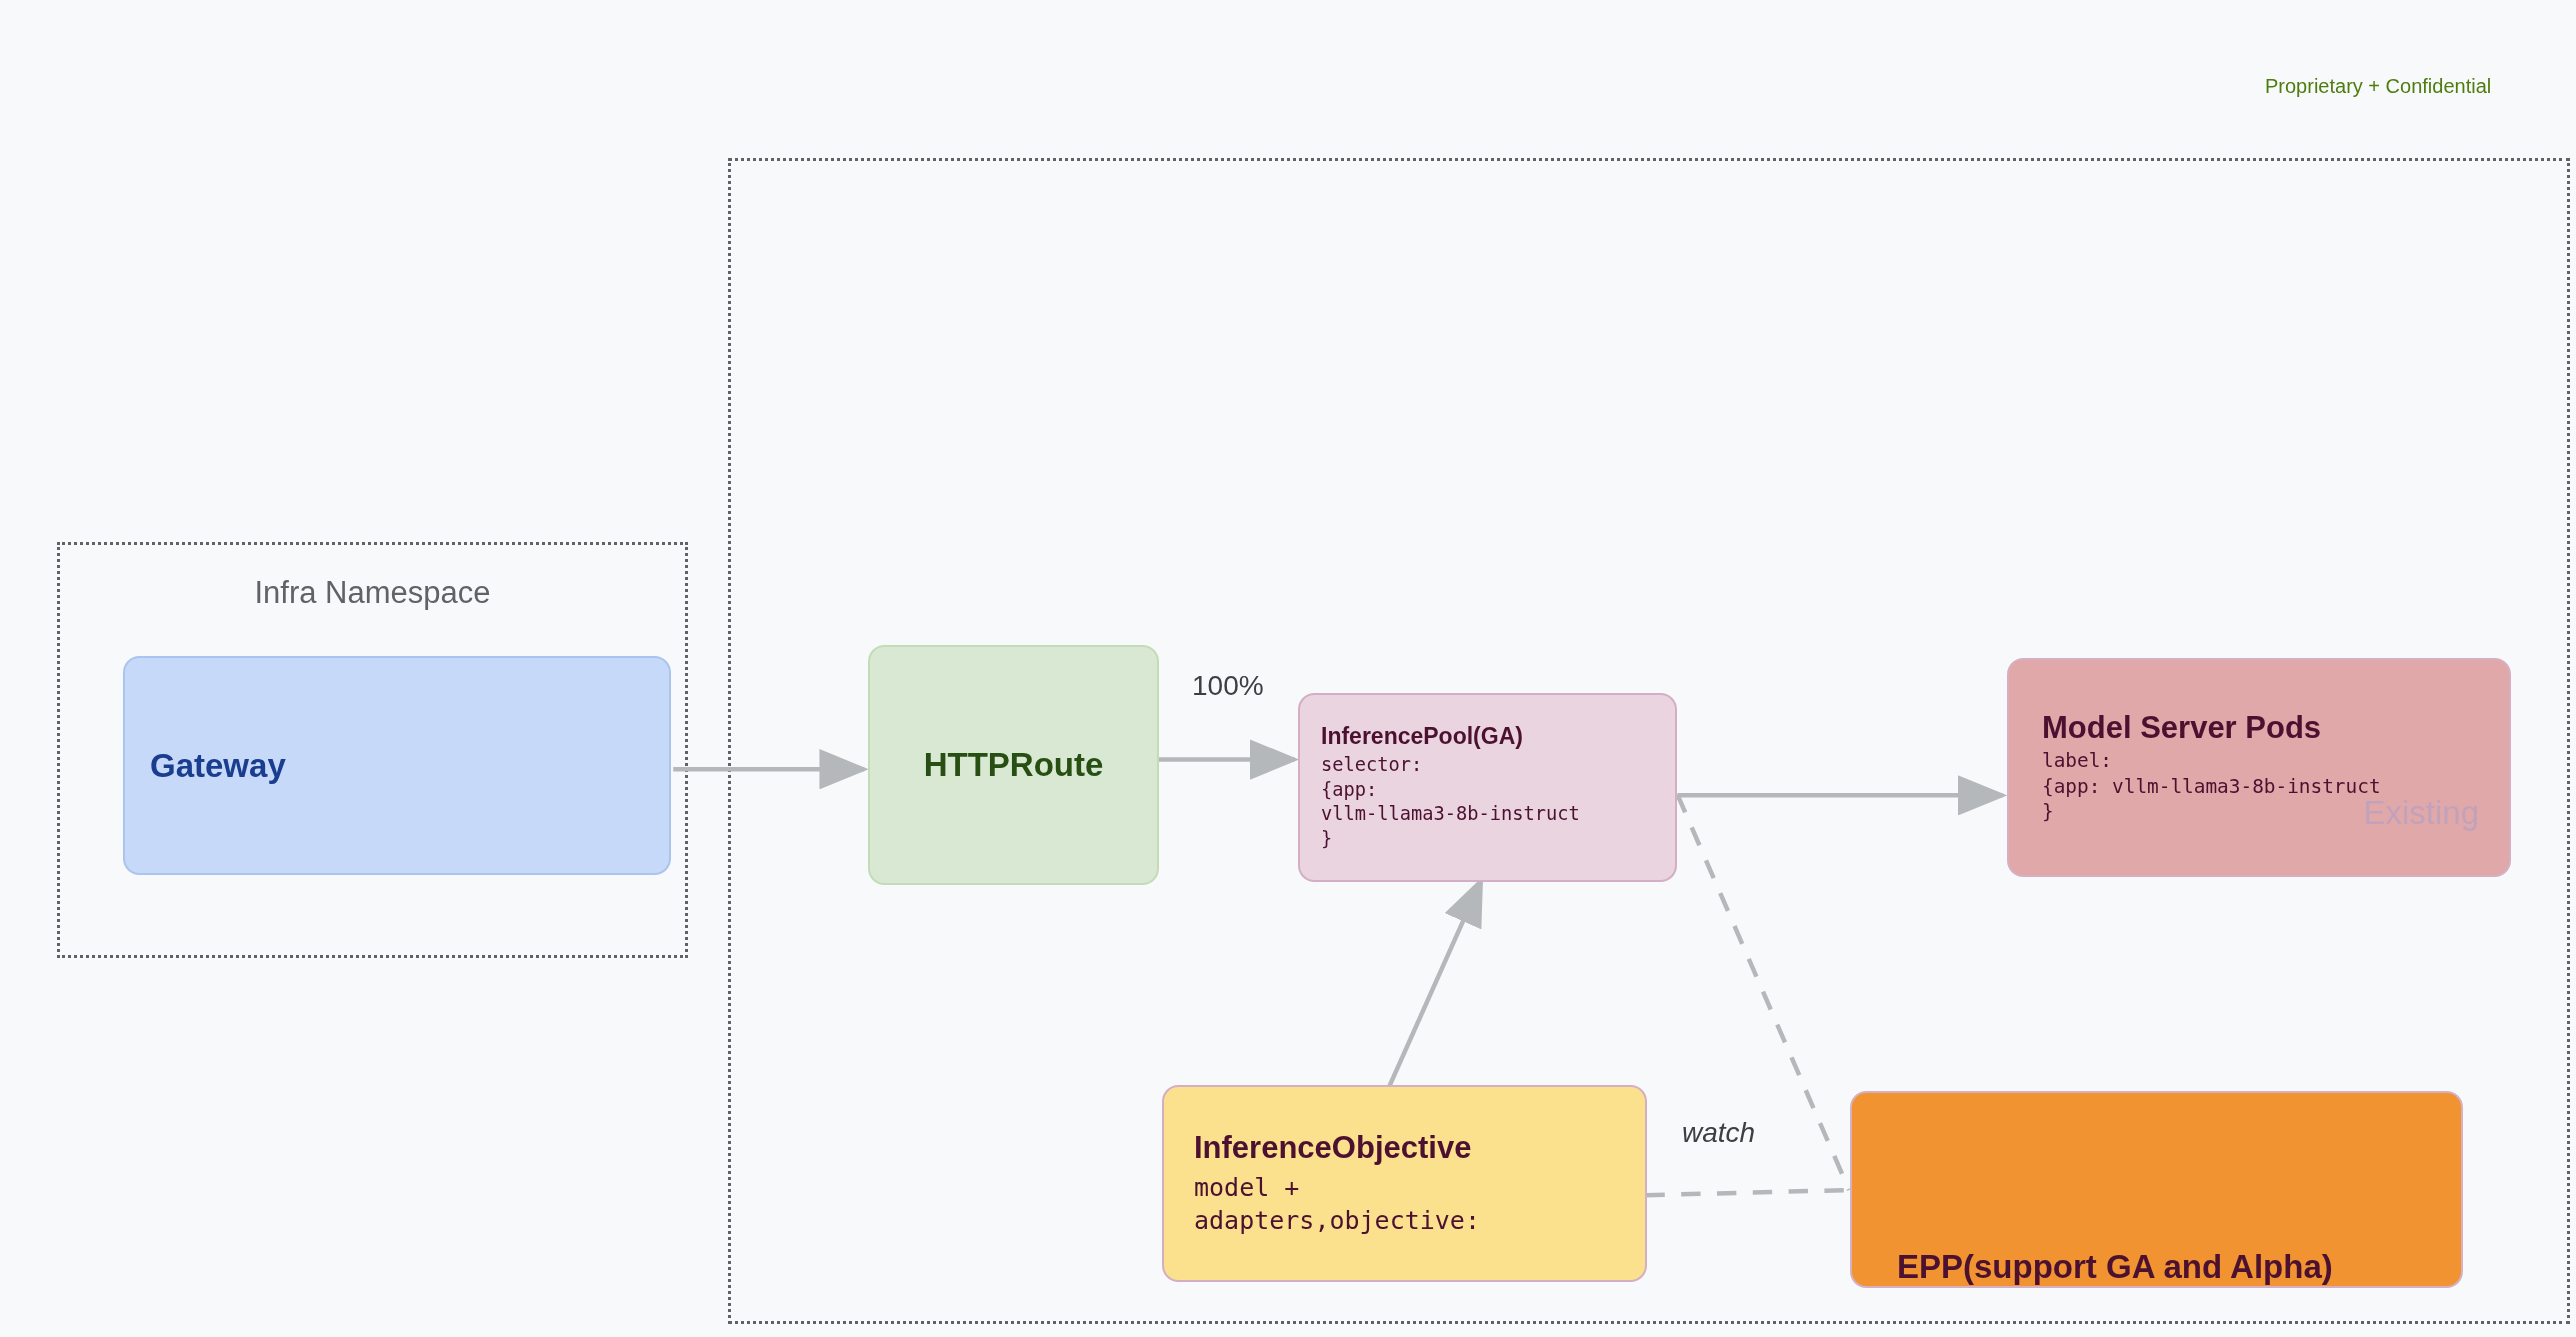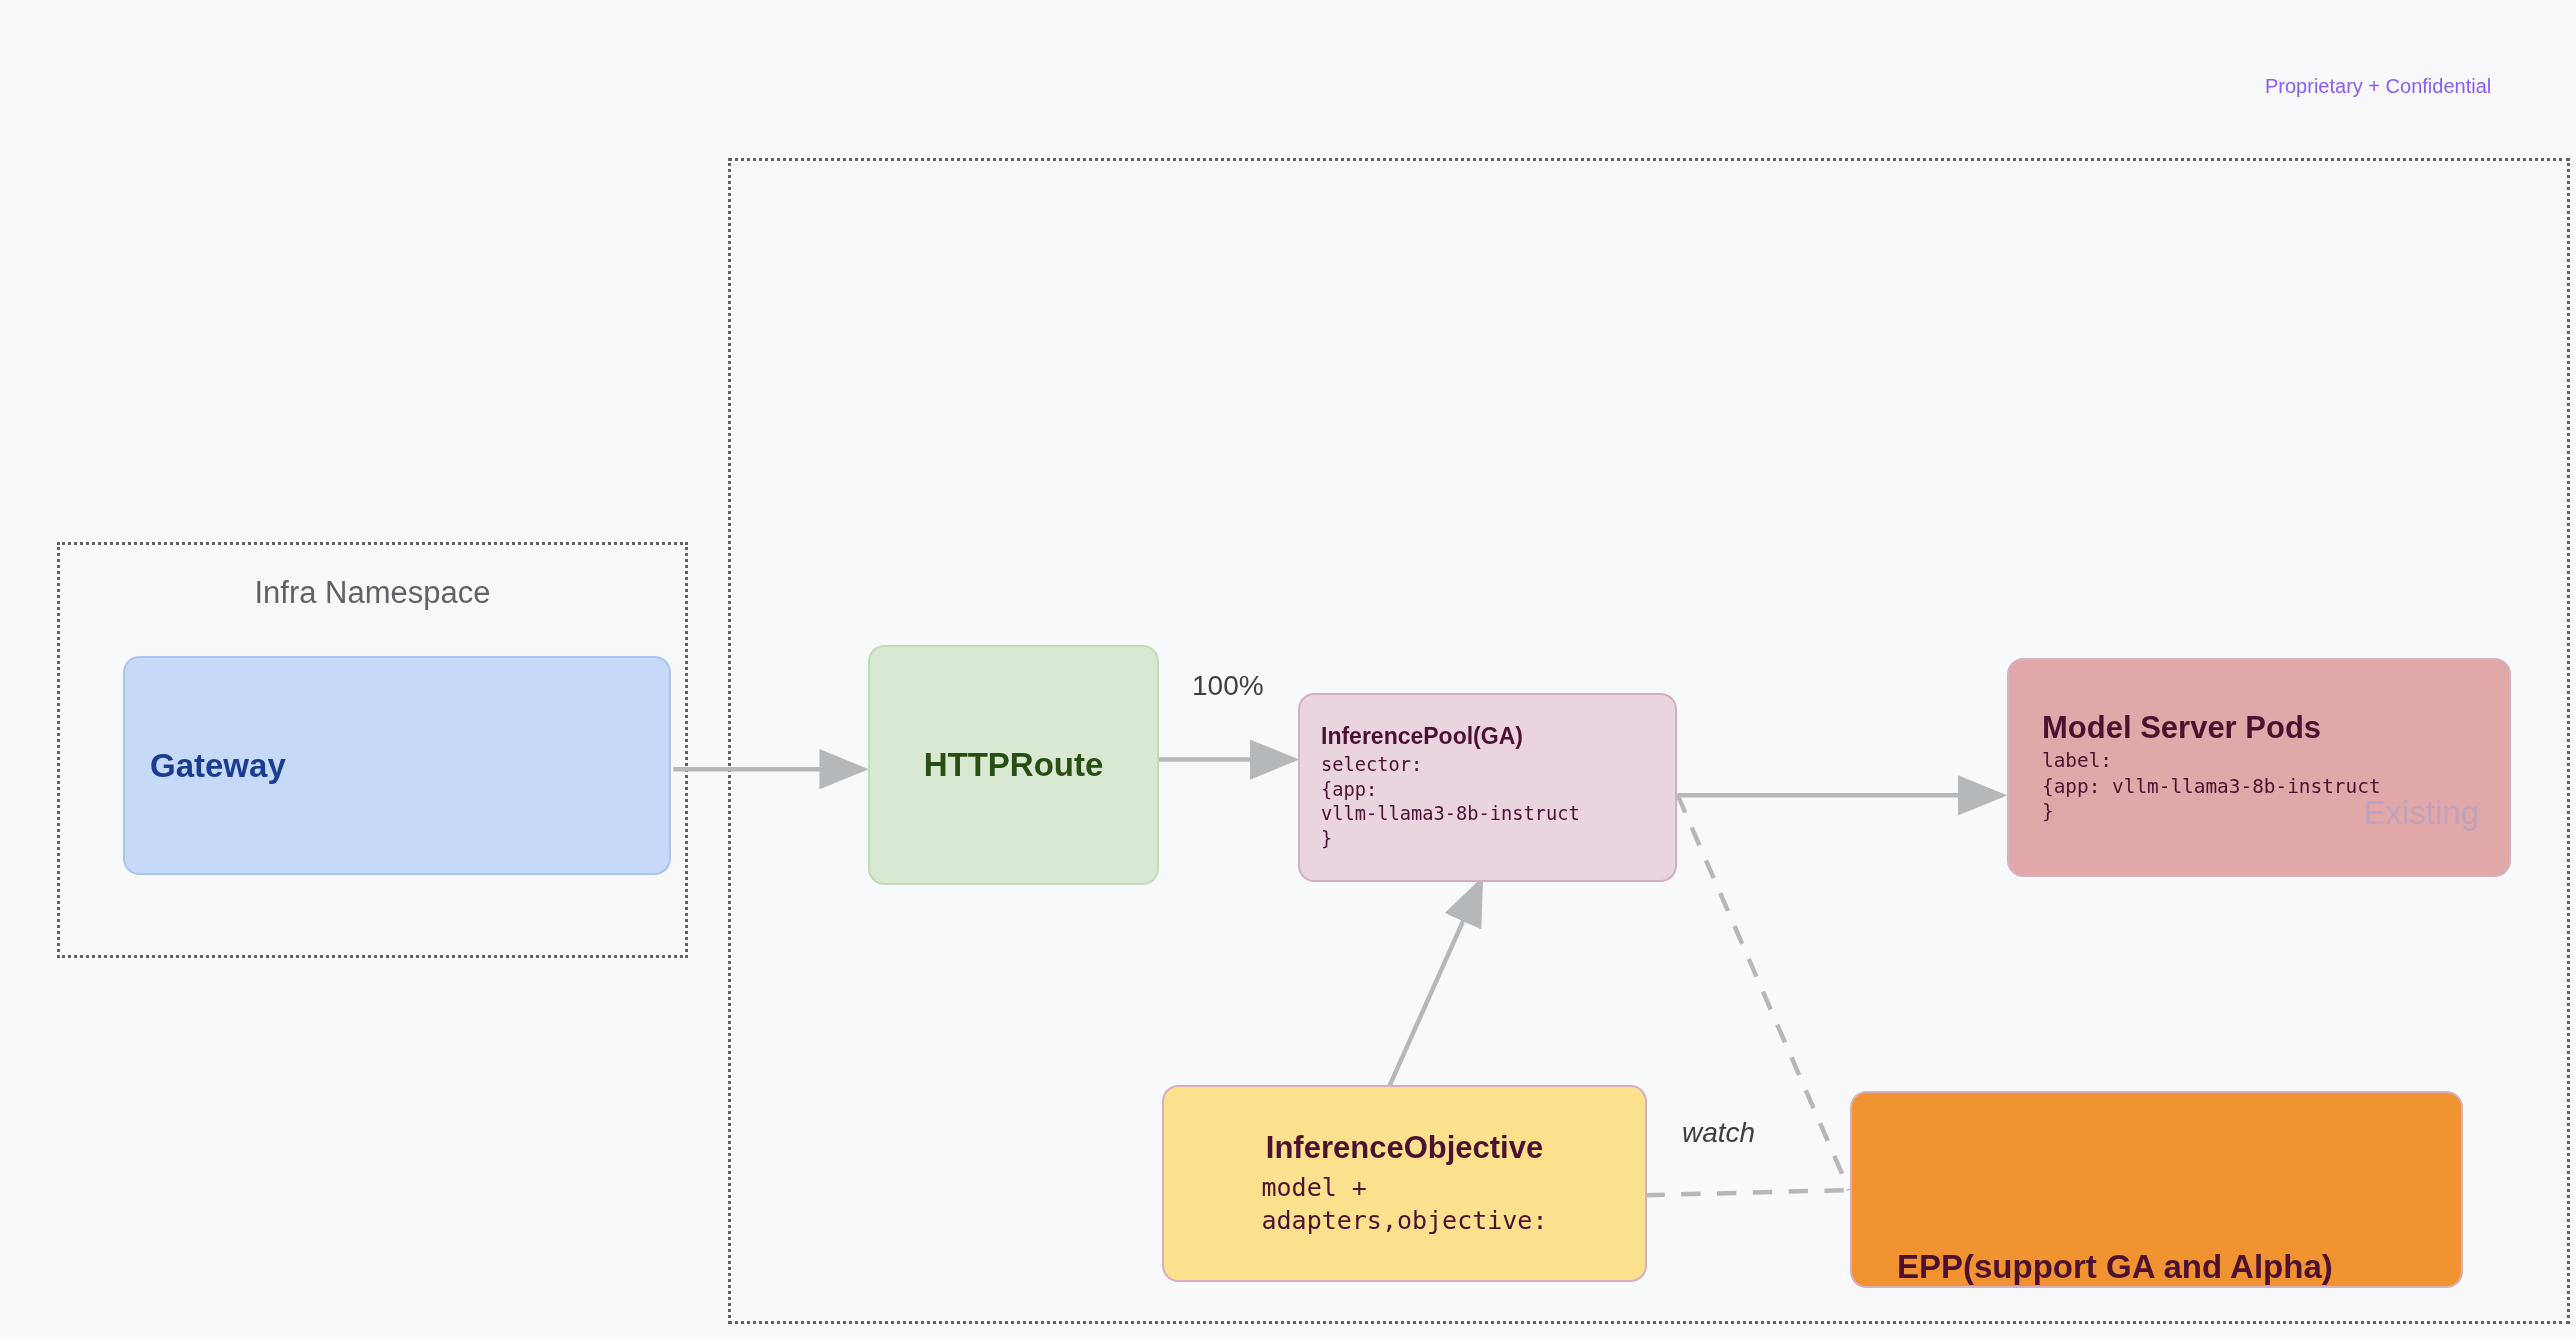--- a/index.html
+++ b/index.html
@@ -97,21 +97,21 @@
     font-size: 33px;
     white-space: nowrap;
   }
   .edge-label {
     position: absolute;
     color: #3c4043;
     white-space: nowrap;
   }
   .confidential {
     position: absolute;
-    color: #8b5cf6;
+    color: #4d7c0f;
     font-size: 20px;
     white-space: nowrap;
     text-align: right;
   }
   svg.edges {
     position: absolute;
     left: 0;
     top: 0;
     width: 2576px;
     height: 1337px;
@@ -171,21 +171,21 @@
   </div>
 
   <div class="node node-pods" style="left:2007px; top:658px; width:504px; height:219px; padding:0 33px;">
     <div class="title">Model Server Pods</div>
     <div class="code">label:
 {app: vllm-llama3-8b-instruct
 }</div>
     <div class="watermark-existing" style="right:30px; bottom:43px;">Existing</div>
   </div>
 
-  <div class="node node-objective" style="left:1162px; top:1085px; width:485px; height:197px; padding:15px 30px;align-items:center;">
+  <div class="node node-objective" style="left:1162px; top:1085px; width:485px; height:197px; padding:15px 30px;">
     <div class="title">InferenceObjective</div>
     <div class="code">model +
 adapters,objective:</div>
   </div>
 
   <div class="node node-epp" style="left:1850px; top:1091px; width:613px; height:197px; padding:0 45px;justify-content:flex-end;">
     <div class="title">EPP(support GA and Alpha)</div>
   </div>
 
 </div>

